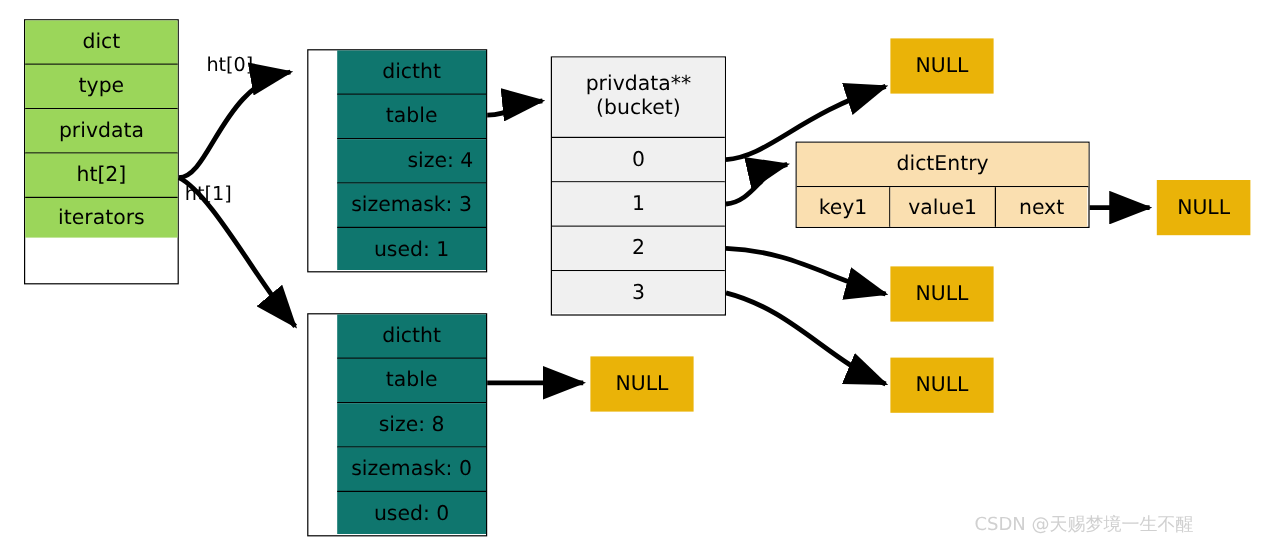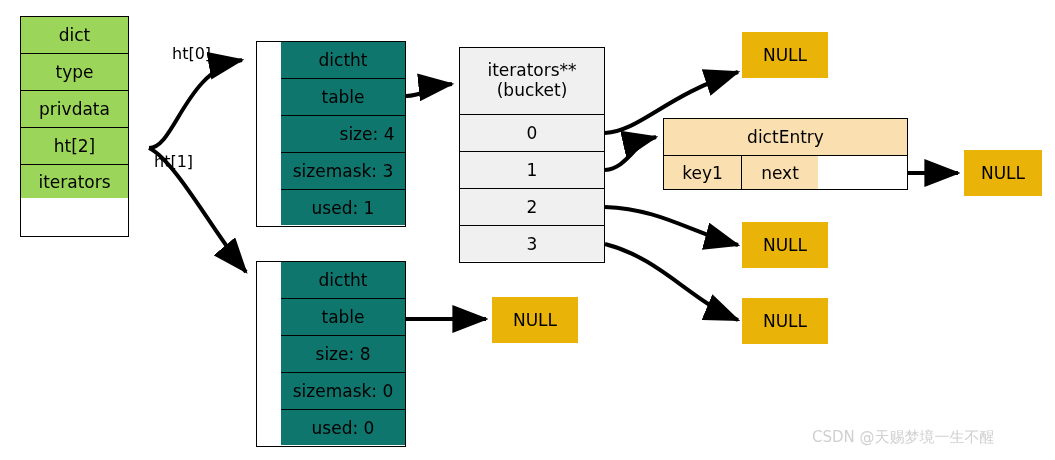--- a/index.html
+++ b/index.html
@@ -149,21 +149,21 @@
 
     <path d="M605,207 C 660,209 690,232 738,245" stroke="#000000" stroke-width="4" fill="none" marker-end="url(#arrowhead)"></path>
 
     <path d="M605,244 C 660,258 690,300 738,320" stroke="#000000" stroke-width="4" fill="none" marker-end="url(#arrowhead)"></path>
 
     <path d="M908,173 L 958,173" stroke="#000000" stroke-width="4" fill="none" marker-end="url(#arrowhead)"></path>
 
     <path d="M406,319 L 486,319" stroke="#000000" stroke-width="4" fill="none" marker-end="url(#arrowhead)"></path>
   </svg>
 
-  <div class="box struct dict-struct" style="left:20px; top:16px; width:109px; height:221px;">
+  <div class="box struct dict-struct" style="left:20px; top:16px; width:129px; height:221px;">
     <div class="row" style="height:37px;">dict</div>
     <div class="row" style="height:37px;">type</div>
     <div class="row" style="height:37px;">privdata</div>
     <div class="row" style="height:37px;">ht[2]</div>
     <div class="row" style="height:33px;">iterators</div>
   </div>
 
   <div class="edge-label" style="left:172px; top:44px;">ht[0]</div>
   <div class="edge-label" style="left:154px; top:152px;">ht[1]</div>
 
@@ -178,33 +178,34 @@
   <div class="box struct ht-struct" style="left:256px; top:261px; width:150px; height:186px;">
     <div class="row" style="height:37px;">dictht</div>
     <div class="row" style="height:37px;">table</div>
     <div class="row" style="height:37px;">size: 8</div>
     <div class="row" style="height:37px;">sizemask: 0</div>
     <div class="row" style="height:35px;">used: 0</div>
   </div>
 
   <div class="box struct bucket-struct" style="left:459px; top:47px; width:146px; height:216px;">
     <div class="row bucket-head" style="height:67px;">
-      <span>iterators**</span>
+      <span>privdata**</span>
       <span>(bucket)</span>
     </div>
     <div class="row" style="height:37px;">0</div>
     <div class="row" style="height:37px;">1</div>
     <div class="row" style="height:37px;">2</div>
     <div class="row" style="height:35px;">3</div>
   </div>
 
   <div class="box struct entry-struct" style="left:663px; top:118px; width:245px; height:72px;">
     <div class="row" style="height:37px;">dictEntry</div>
     <div class="entry-cells" style="height:33px;">
       <div class="cell" style="width:78px;">key1</div>
+      <div class="cell" style="width:88px;">value1</div>
       <div class="cell" style="width:76px;">next</div>
     </div>
   </div>
 
   <div class="nullbox" style="left:742px; top:32px; width:86px; height:46px;">NULL</div>
 
   <div class="nullbox" style="left:742px; top:222px; width:86px; height:46px;">NULL</div>
 
   <div class="nullbox" style="left:742px; top:298px; width:86px; height:46px;">NULL</div>
 

